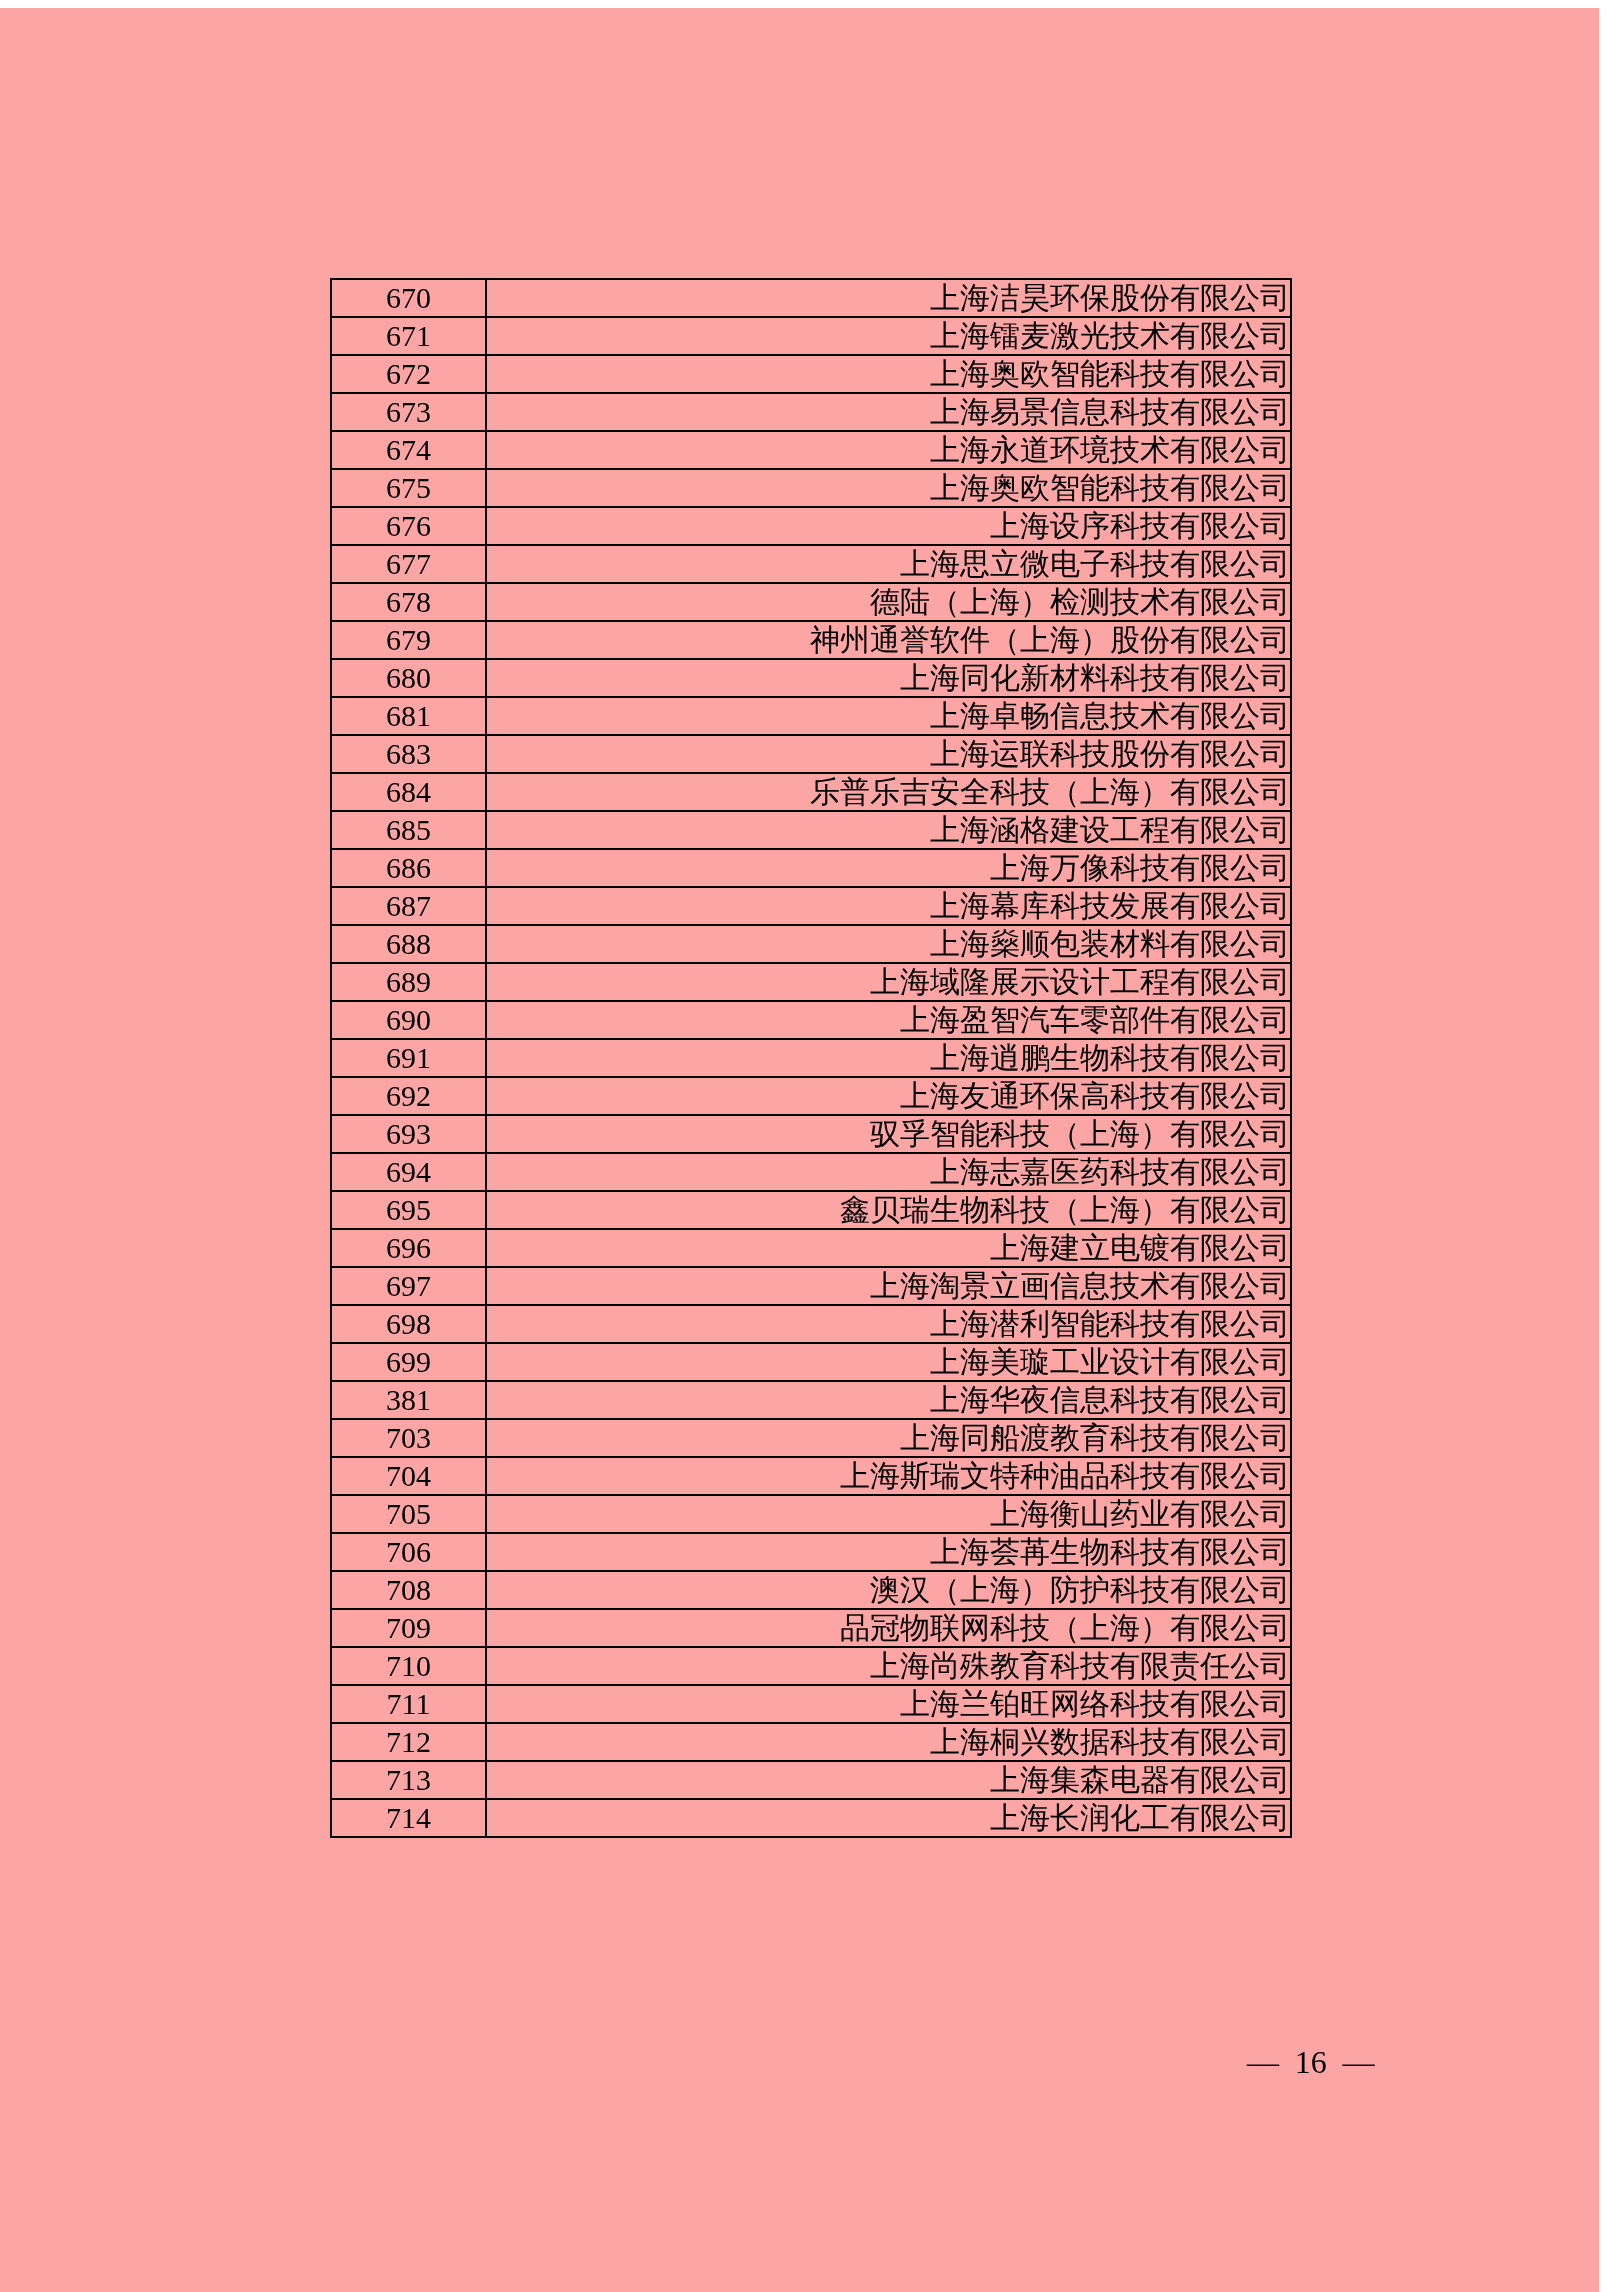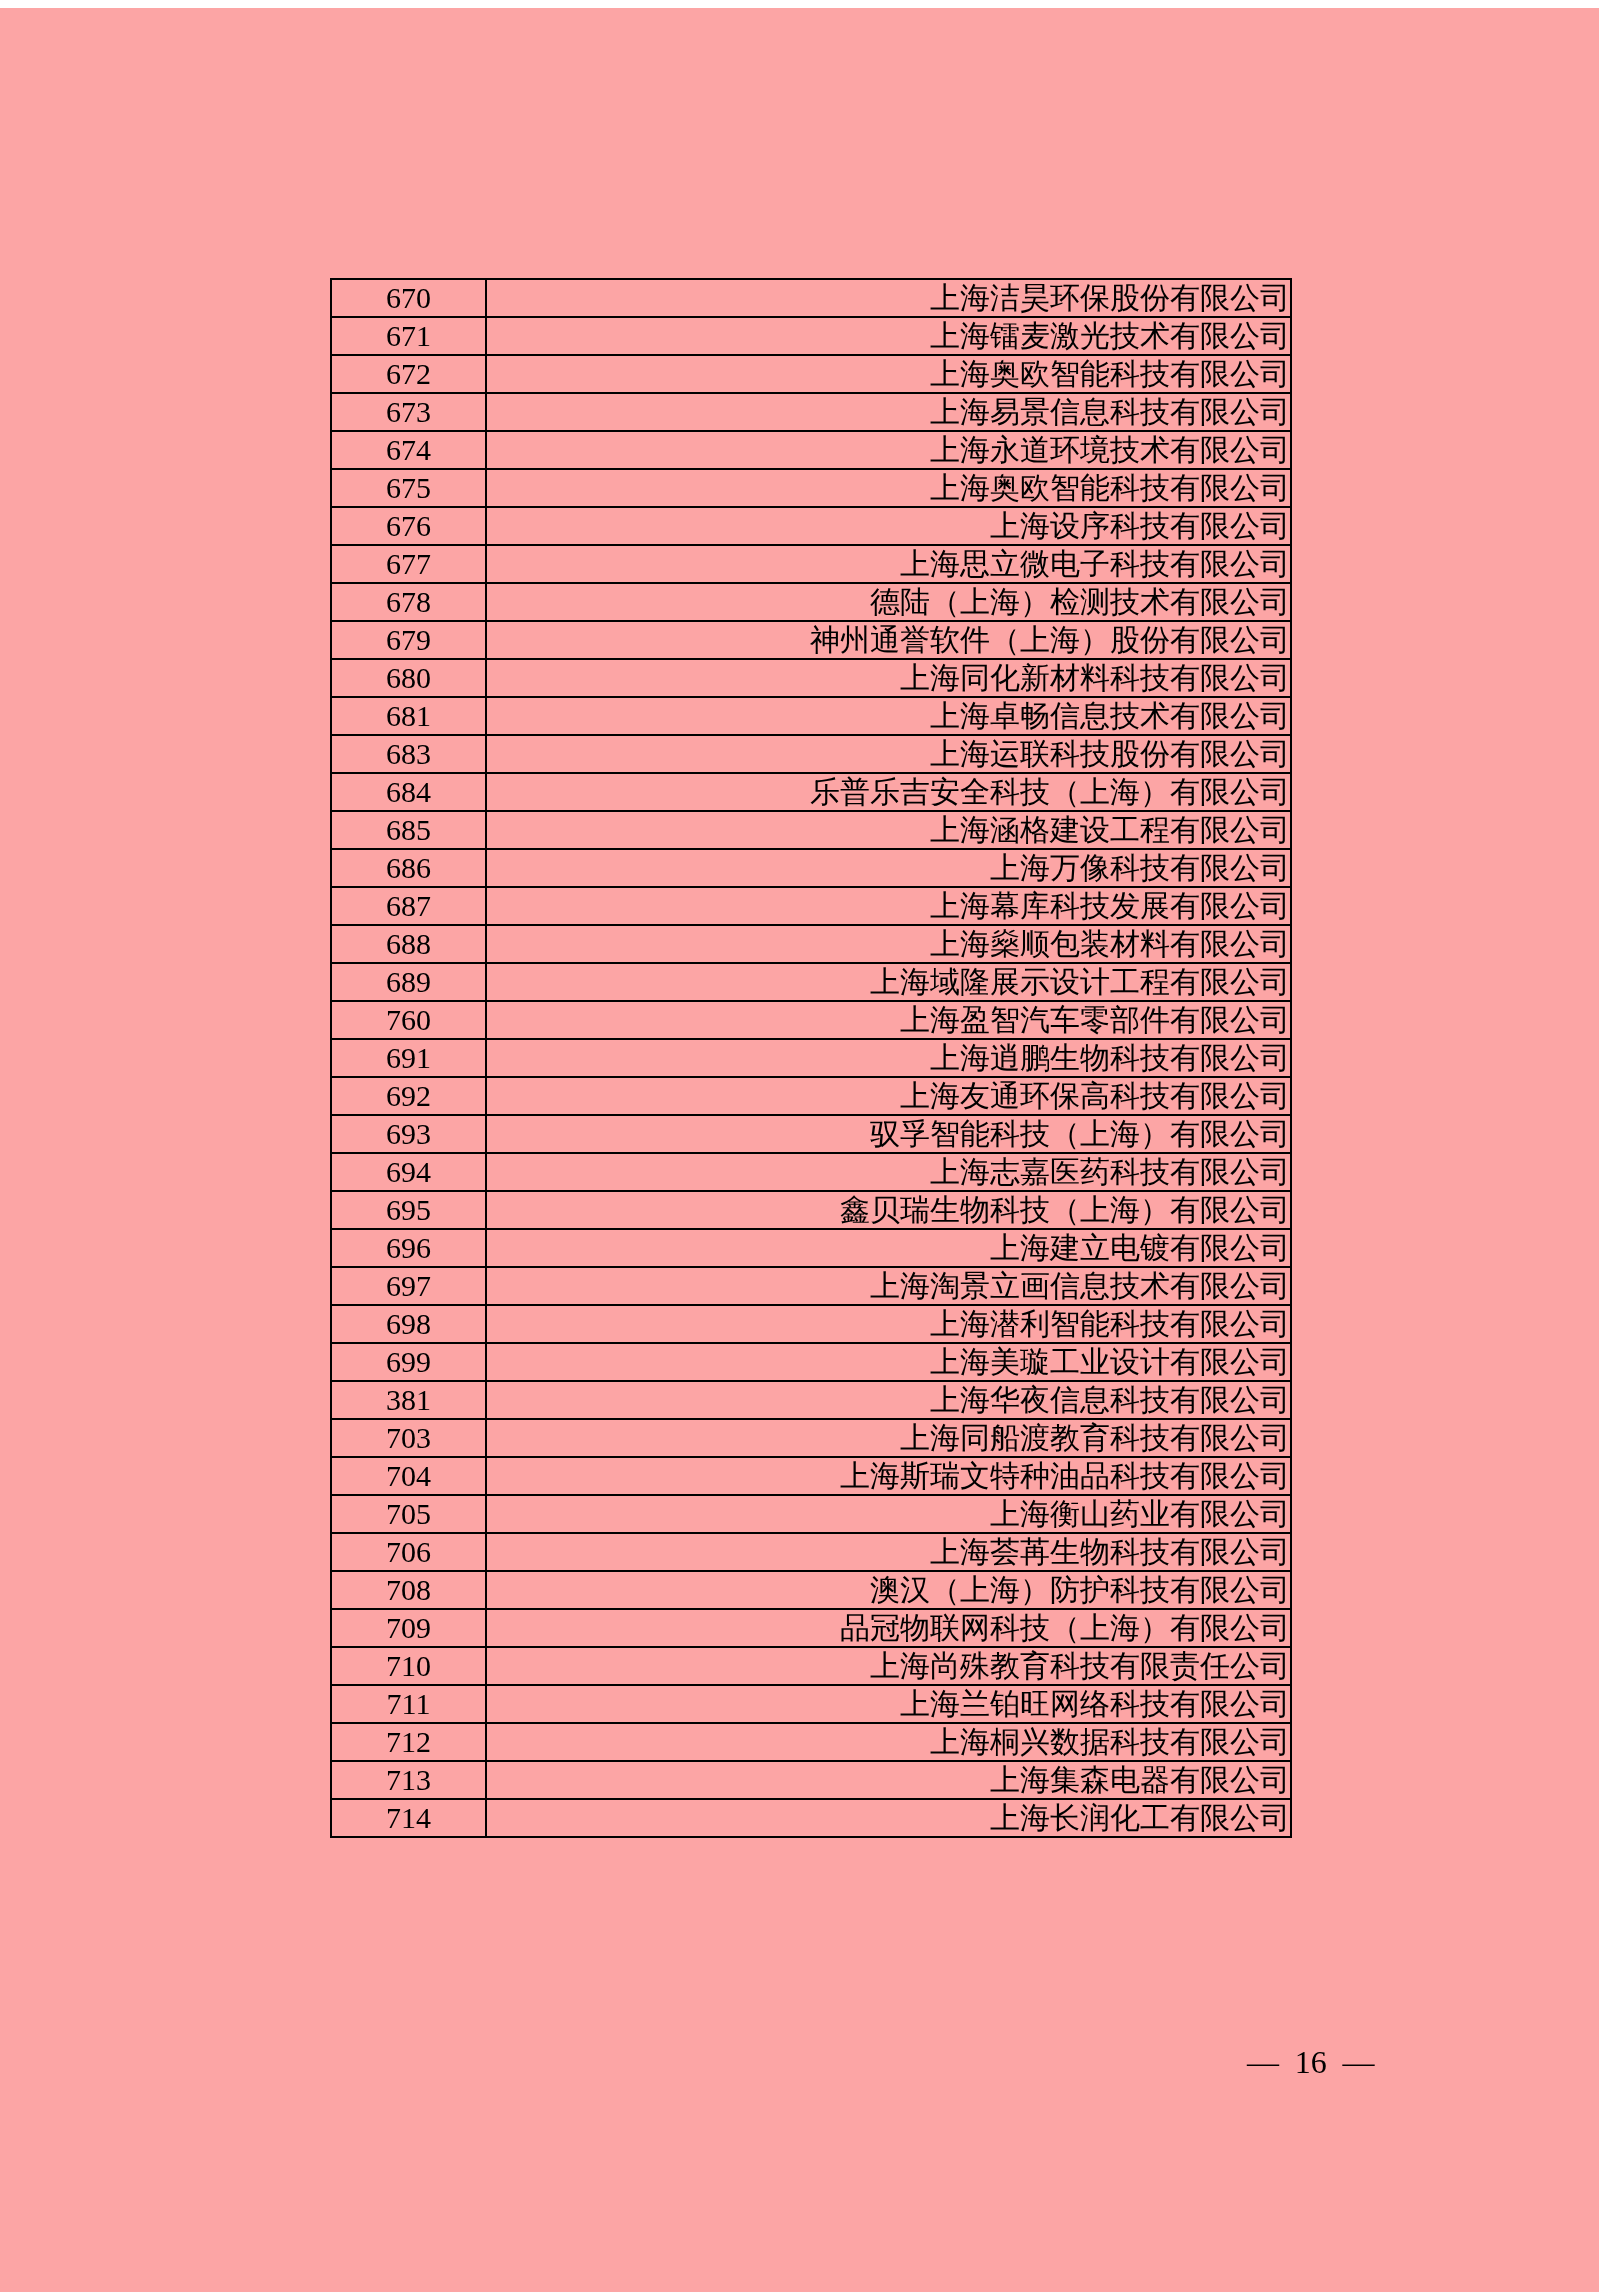--- a/index.html
+++ b/index.html
@@ -158,21 +158,21 @@
     <td class="col-no">688</td>
     <td class="col-name">上海燊顺包装材料有限公司</td>
   </tr>
 
   <tr>
     <td class="col-no">689</td>
     <td class="col-name">上海域隆展示设计工程有限公司</td>
   </tr>
 
   <tr>
-    <td class="col-no">760</td>
+    <td class="col-no">690</td>
     <td class="col-name">上海盈智汽车零部件有限公司</td>
   </tr>
 
   <tr>
     <td class="col-no">691</td>
     <td class="col-name">上海逍鹏生物科技有限公司</td>
   </tr>
 
   <tr>
     <td class="col-no">692</td>

